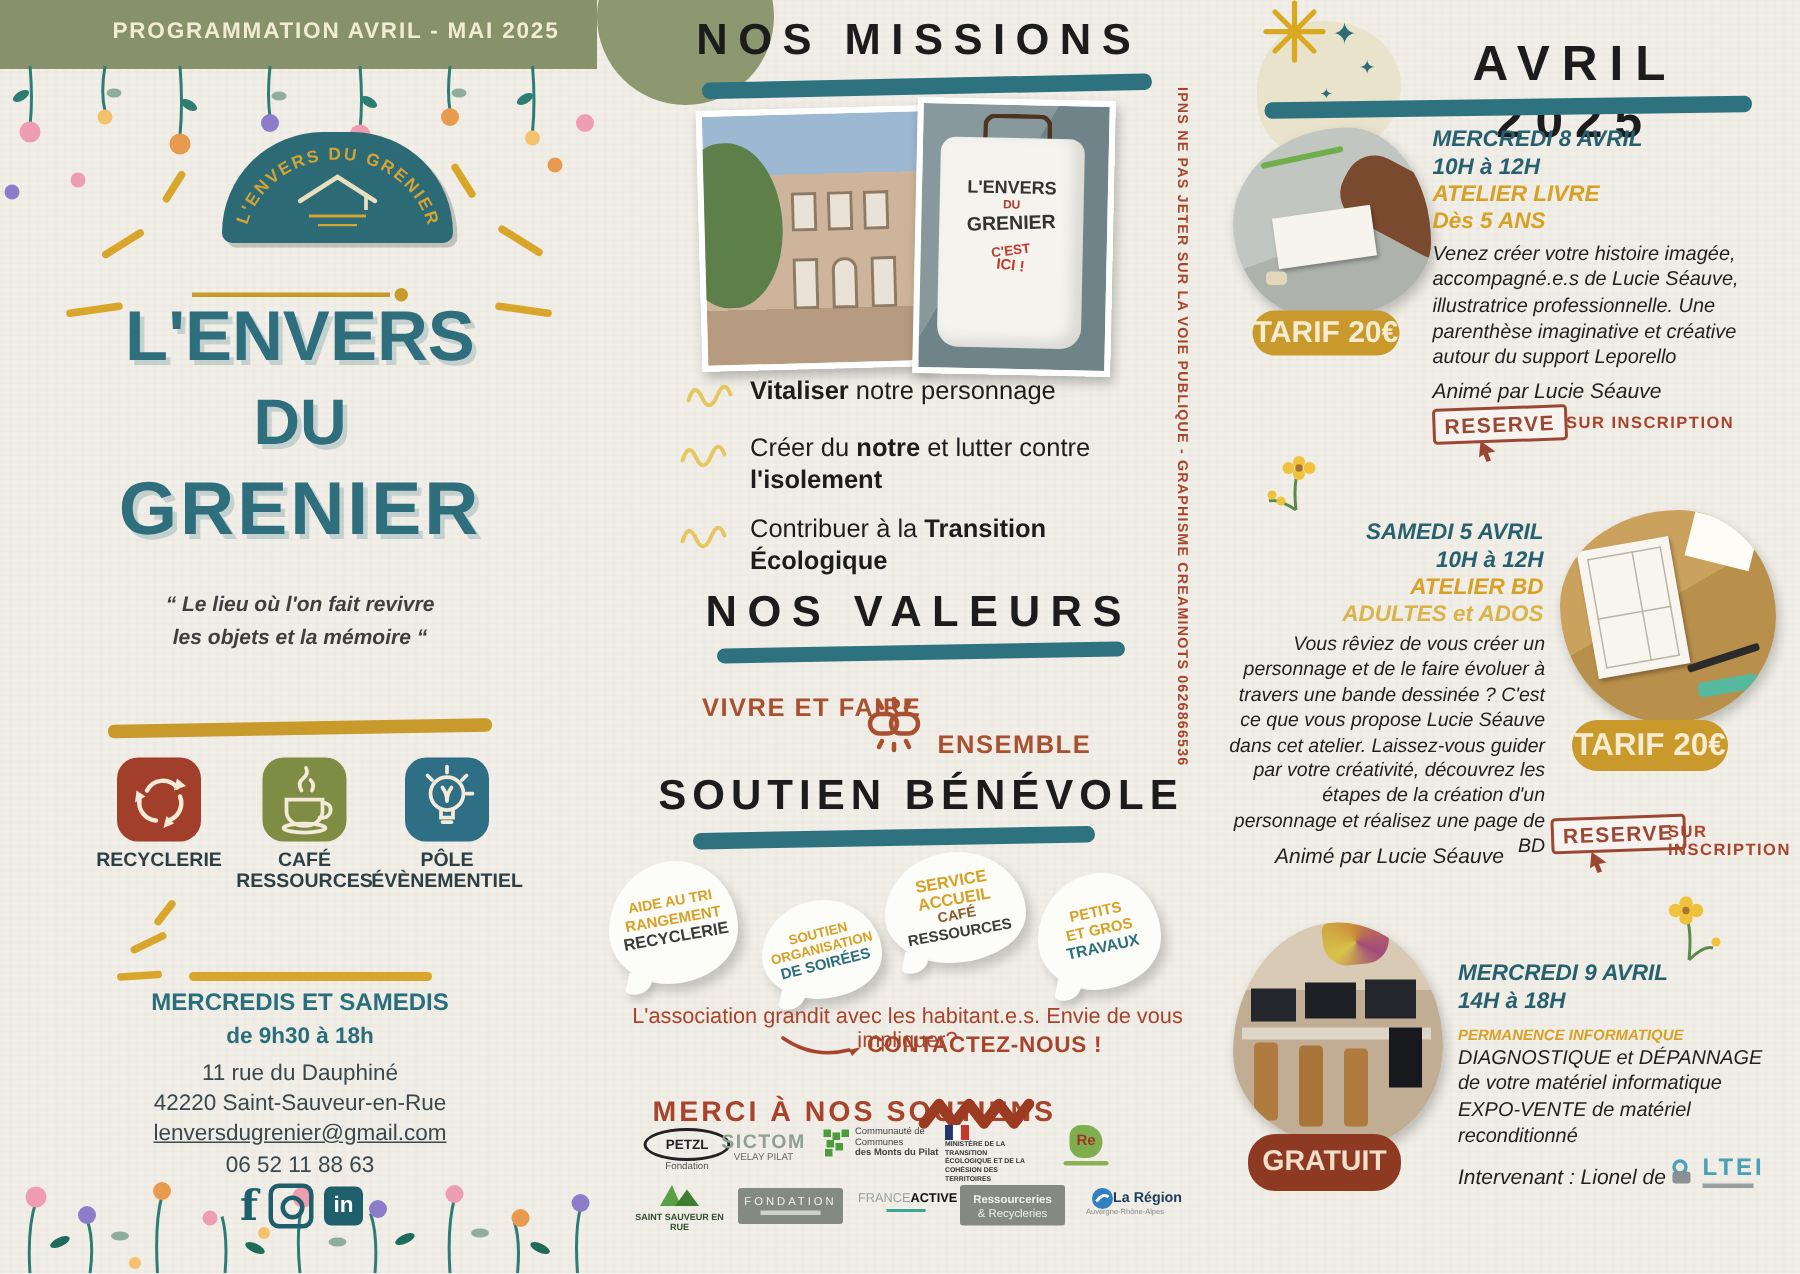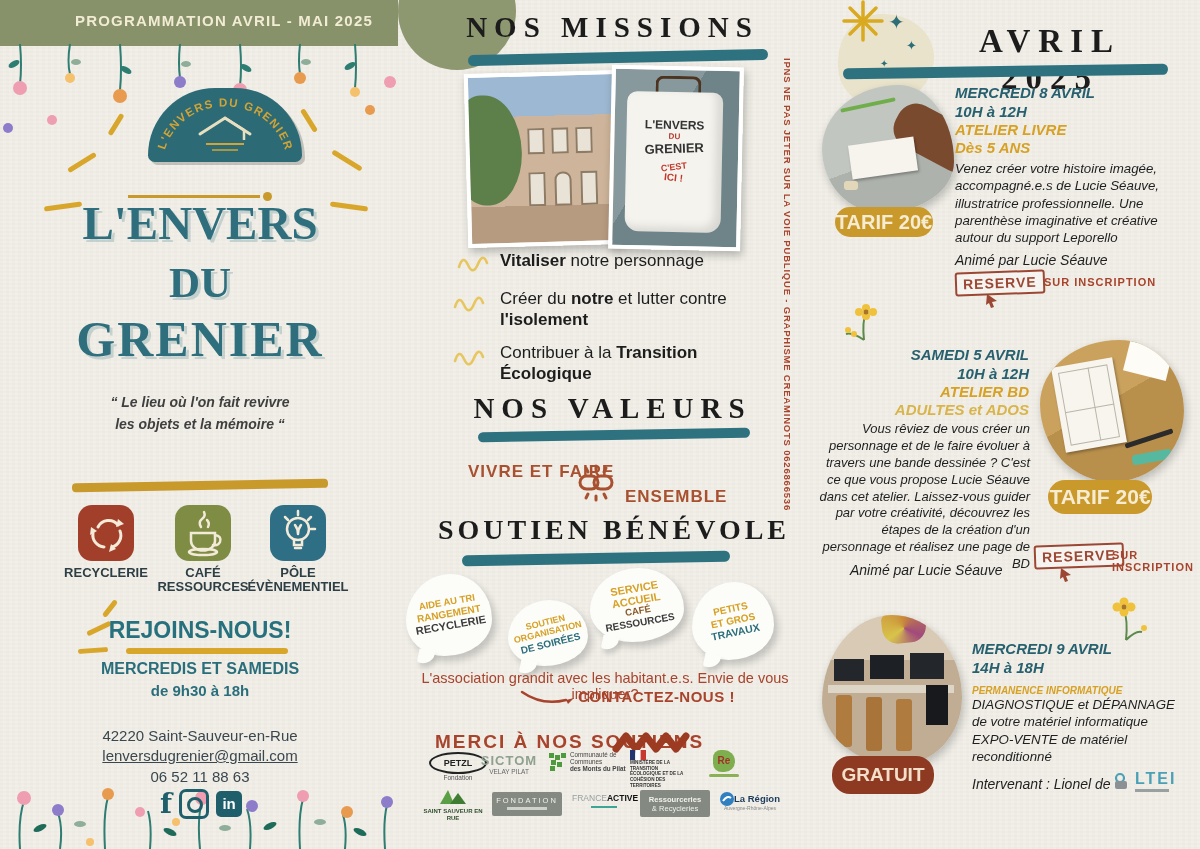--- a/index.html
+++ b/index.html
@@ -4,21 +4,21 @@
 <style>
   html,body{margin:0;padding:0;}
   .page{position:relative;width:1200px;height:849px;overflow:hidden;
     background:#f1efe8;
     background-image:repeating-linear-gradient(0deg,rgba(0,0,0,0.013) 0 2px,transparent 2px 4px),
                      repeating-linear-gradient(90deg,rgba(120,110,90,0.02) 0 3px,transparent 3px 6px);
     font-family:"Liberation Sans",sans-serif;color:#222;}
   .abs{position:absolute;}
   .pre{white-space:pre-line;}
   .ctr{text-align:center;}
-  .slab{font-family:Liberation Serif, serif;font-weight:bold;color:#1c1c1c;}
+  .slab{font-family:Liberation Sans, sans-serif;font-weight:bold;color:#1c1c1c;}
   .brush{background:#2e7280;border-radius:6px/60%;}
   
   .banner{left:0;top:0;width:398px;height:46px;background:#87926a;}
   .banner-text{left:75px;top:12px;color:#f2ecd4;font-weight:bold;font-size:15px;letter-spacing:1.2px;}
   .logo-arch{left:148px;top:88px;width:154px;height:74px;background:#2c6b76;
     border-radius:80px 80px 8px 8px;box-shadow:3px 3px 0 rgba(60,60,60,0.25);}
   .assoc{left:0;width:400px;top:160px;color:#c8992b;font-size:23px;font-weight:bold;letter-spacing:5px;}
   .gold-div{left:128px;top:195px;width:132px;height:3px;background:#c8992b;}
   .gold-div:after{content:"";position:absolute;right:-12px;top:-3px;width:9px;height:9px;border-radius:50%;background:#c8992b;}
   .t1{left:0;width:400px;top:196px;font-size:47px;color:#2f6f7d;text-shadow:3px 3px 0 rgba(47,111,125,0.22);}
@@ -217,25 +217,25 @@
   <div class="abs tile-lab ctr pre" style="left:51px;">RECYCLERIE</div>
   <div class="abs tile-lab ctr pre" style="left:148px;">CAFÉ
 RESSOURCES</div>
   <div class="abs tile-lab ctr pre" style="left:243px;">PÔLE
 ÉVÈNEMENTIEL</div>
 
   <div class="abs ray" style="left:100px;top:606px;width:20px;transform:rotate(-52deg);"></div>
   <div class="abs ray" style="left:86px;top:626px;width:26px;transform:rotate(-26deg);"></div>
   <div class="abs ray" style="left:78px;top:648px;width:30px;transform:rotate(-4deg);"></div>
 
-  <div class="abs rejoins ctr">REJOINS-NOUS!</div>
   <div class="abs rej-bar"></div>
   <div class="abs days ctr">MERCREDIS ET SAMEDIS</div>
   <div class="abs hours ctr">de 9h30 à 18h</div>
 
+  <div class="abs addr ctr" style="top:707px;">11 rue du Dauphiné</div>
   <div class="abs addr ctr" style="top:727px;">42220 Saint-Sauveur-en-Rue</div>
   <div class="abs addr ctr email" style="top:747px;"><a href="#">lenversdugrenier@gmail.com</a></div>
   <div class="abs addr ctr" style="top:768px;">06 52 11 88 63</div>
 
   <svg class="abs" style="left:0;top:782px;" width="400" height="67" viewBox="0 0 400 67">
     <g stroke="#2e7d72" stroke-width="2" fill="none">
       <path d="M20,67 q-2,-30 4,-48"></path>
         <path d="M60,67 q3,-22 -2,-36"></path>
         <path d="M105,67 q-2,-34 3,-52"></path>
       <path d="M150,67 q2,-24 -2,-38"></path>
@@ -426,21 +426,21 @@
   </div>
   <div class="abs lg" style="left:572px;top:794px;width:64px;">
     <div style="font-size:8.5px;"><span style="color:#9aa0a0;">FRANCE</span><b style="color:#111;">ACTIVE</b></div>
     <div style="width:26px;height:2px;background:#3ba694;margin:3px auto 0;"></div>
   </div>
   <div class="abs greybox" style="left:640px;top:790px;width:70px;height:27px;">
     <div style="font-size:7.6px;font-weight:bold;text-align:center;">Ressourceries</div>
     <div style="font-size:7.6px;font-weight:normal;text-align:center;">&amp; Recycleries</div>
   </div>
   <div class="abs lg" style="left:712px;top:792px;width:76px;">
-    <div style="display:flex;align-items:center;justify-content:center;gap:0;">
+    <div style="display:flex;align-items:center;justify-content:flex-end;gap:0;">
       <svg width="14" height="14" viewBox="0 0 14 14">
           <circle cx="7" cy="7" r="7" fill="#2f7fc1"></circle>
           <path d="M3,9 q4,-6 8,-3" stroke="#fff" stroke-width="2" fill="none"></path>
         </svg>
       <b style="font-size:9.5px;color:#1b3a5c;">La Région</b>
     </div>
     <span class="lg-sub" style="font-size:5px;color:#888;">Auvergne-Rhône-Alpes</span>
   </div>
 
   <div class="abs sidenote">IPNS NE PAS JETER SUR LA VOIE PUBLIQUE - GRAPHISME CREAMINOTS 0626866536</div>

